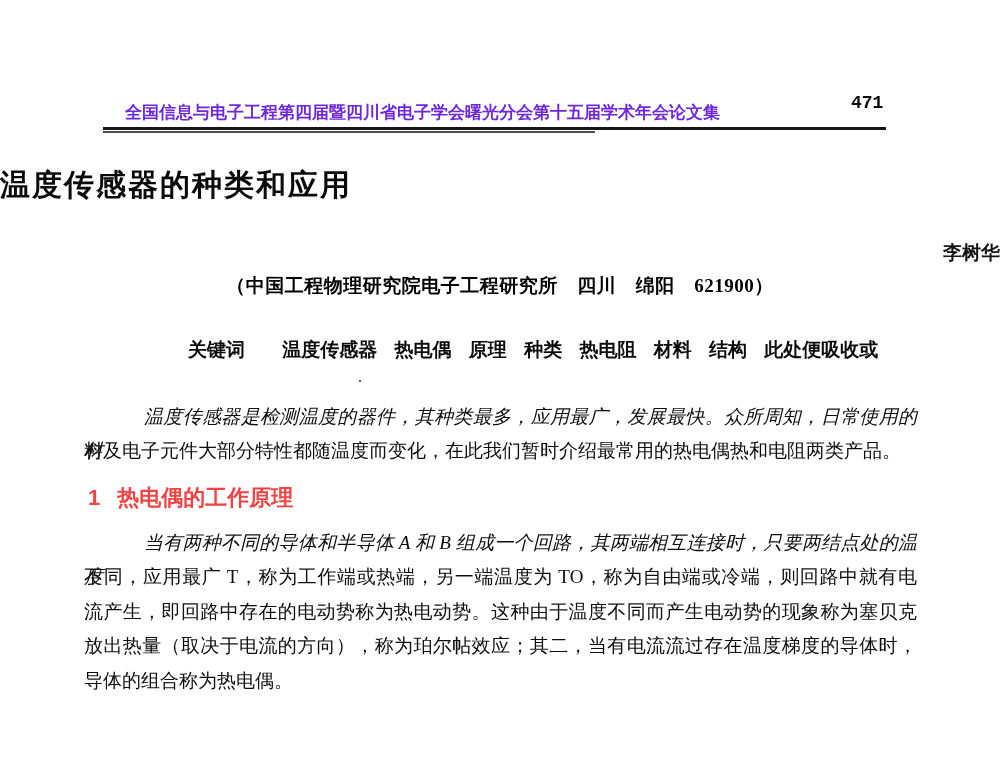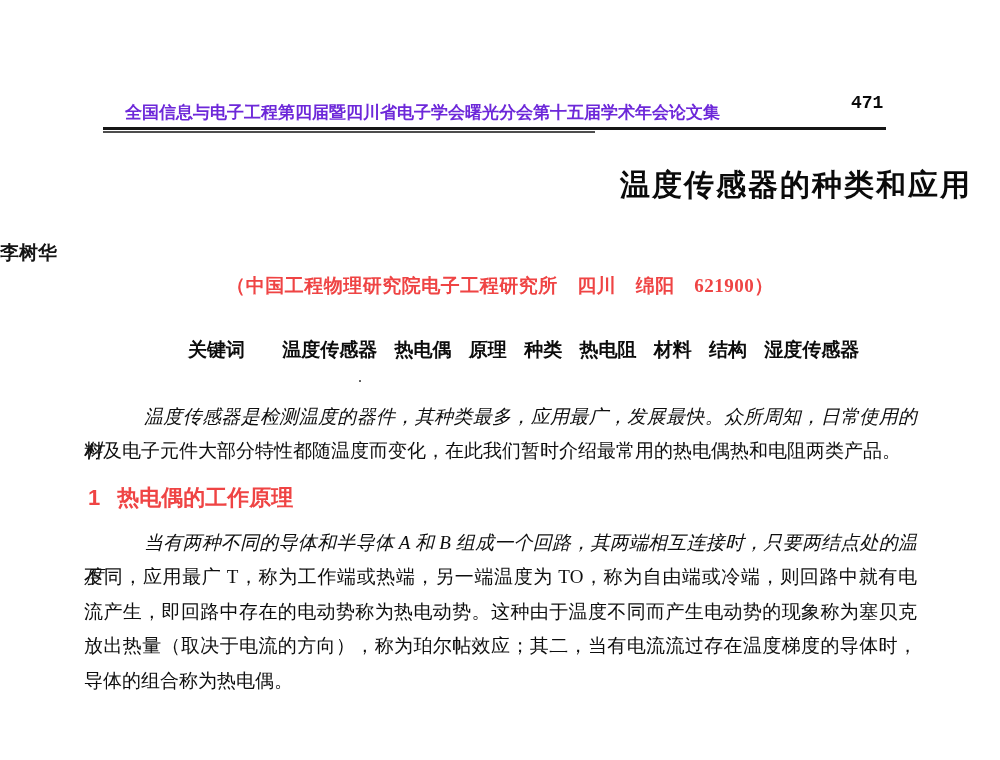--- a/index.html
+++ b/index.html
@@ -54,47 +54,47 @@
     background: #2e2e2e;
     opacity: 0.85;
   }
 
   
   .paper-title {
     position: absolute;
     left: 0;
     top: 165px;
     width: 972px;
-    text-align: right;
+    text-align: left;
     font-family: "Liberation Sans", "DejaVu Sans", sans-serif;
     font-size: 30px;
     font-weight: 700;
     letter-spacing: 2px;
     color: #0a0a0a;
   }
   .author-name {
     position: absolute;
     left: 0;
     top: 240px;
     width: 1000px;
-    text-align: left;
+    text-align: right;
     font-size: 19px;
     font-weight: 600;
     color: #141414;
   }
   .affiliation {
     position: absolute;
     left: 0;
     top: 273px;
     width: 1000px;
     text-align: center;
     font-size: 19px;
     font-weight: 600;
     letter-spacing: 0.5px;
-    color: #ef4444;
+    color: #000000;
   }
 
   
   .keywords-row {
     position: absolute;
     left: 188px;
     top: 337px;
     font-family: "Liberation Sans", "DejaVu Sans", sans-serif;
     font-size: 19px;
     font-weight: 700;
@@ -171,21 +171,21 @@
 
   <div class="keywords-row">
     <span class="kw-label">关键词</span>
     <span class="kw-item">温度传感器</span>
     <span class="kw-item">热电偶</span>
     <span class="kw-item">原理</span>
     <span class="kw-item">种类</span>
     <span class="kw-item">热电阻</span>
     <span class="kw-item">材料</span>
     <span class="kw-item">结构</span>
-    <span class="kw-item">湿度传感器</span>
+    <span class="kw-item">此处便吸收或</span>
   </div>
   <div class="stray-mark">.</div>
 
   <div class="intro-block">
     <div class="bodyline just indent">温度传感器是检测温度的器件，其种类最多，应用最广，发展最快。众所周知，日常使用的材</div>
     <div class="bodyline">料及电子元件大部分特性都随温度而变化，在此我们暂时介绍最常用的热电偶热和电阻两类产品。</div>
   </div>
 
   <div class="section-heading">
     <span class="sec-num">1</span><span>热电偶的工作原理</span>

